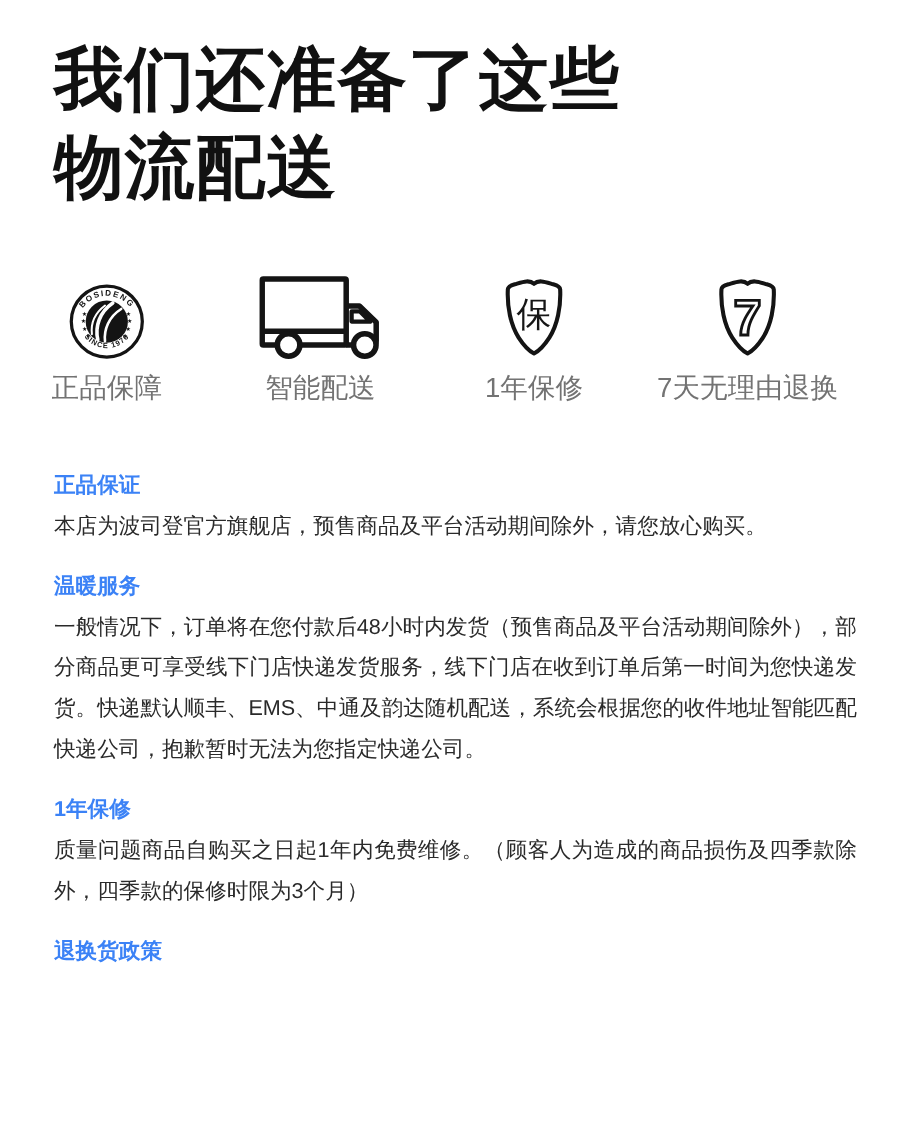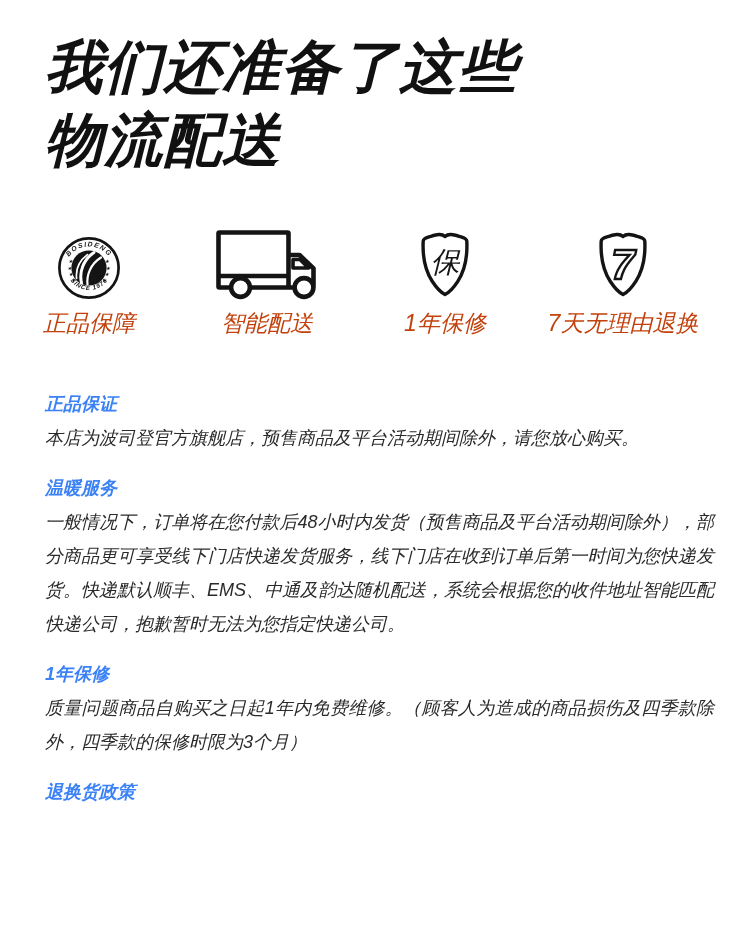--- a/index.html
+++ b/index.html
@@ -3,21 +3,21 @@
 <meta charset="utf-8">
 <style>
   html, body { margin:0; padding:0; }
   body {
     width:750px; height:937px;
     background:#ffffff;
     font-family:"Liberation Sans", sans-serif;
     overflow:hidden;
     -webkit-font-smoothing:antialiased;
   }
-  .wrap { padding:30px 36px 0 45px;font-style:italic; }
+  .wrap { padding:30px 36px 0 45px; }
 
   
   .page-title {
     margin:0;
     font-size:58px;
     line-height:73px;
     font-weight:700;
     color:#111111;
     letter-spacing:1px;
   }
@@ -38,21 +38,21 @@
   .icon-box {
     height:72px;
     display:flex;
     align-items:flex-end;
     justify-content:center;
   }
   .service-label {
     margin-top:10px;
     font-size:23px;
     line-height:27px;
-    color:#c2410c;
+    color:#737373;
     white-space:nowrap;
   }
 
   
   .details { margin-top:50px; }
   .section { margin-top:16px; }
   .section:first-child { margin-top:0; }
   .section h2 {
     margin:0;
     font-size:18px;

